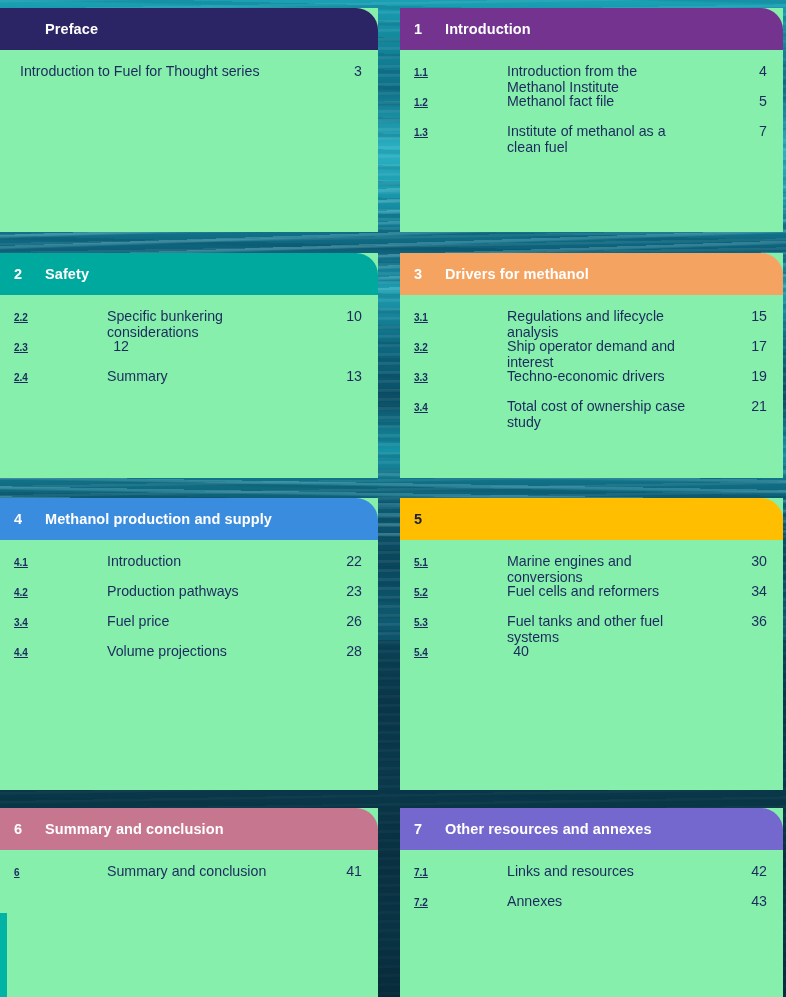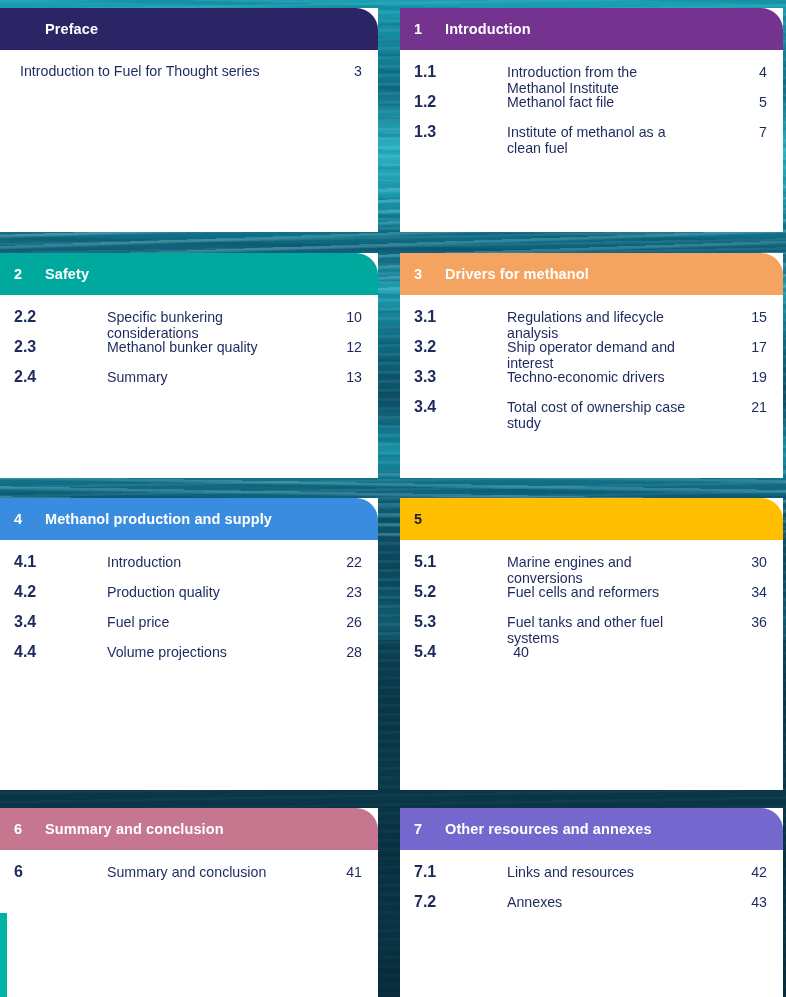--- a/index.html
+++ b/index.html
@@ -41,32 +41,32 @@
         rgba(160,235,248,.38) 0px, rgba(160,235,248,.38) 2px,
         rgba(255,255,255,0) 4px, rgba(255,255,255,0) 10px);}
   #bg .deep{position:absolute;left:0;right:0;top:640px;bottom:0;
     background:linear-gradient(180deg,rgba(8,48,64,.45),rgba(7,40,54,.75));}
 
   
   #left-strip{position:absolute;left:0;top:913px;width:7px;height:84px;
     background:#00b3a4;z-index:3;}
 
   
-  .card{position:absolute;z-index:2;background:#ffffff;overflow:hidden;}
+  .card{position:absolute;z-index:2;background:#86efac;overflow:hidden;}
   .card-head{
     height:42px;display:flex;align-items:center;
     border-top-right-radius:22px;
     font-size:14.5px;font-weight:bold;letter-spacing:.1px;
   }
   .card-head .hnum{width:45px;padding-left:14px;box-sizing:border-box;flex:none;}
   .card-head .htitle{flex:1;}
   .card-body{padding:13px 0 0 0;}
   .row{display:flex;align-items:baseline;padding:0 16px 0 14px;height:30px;
     font-size:14.2px;color:#1d2a5e;gap:48px;}
-  .row .num{width:45px;flex:none;font-weight:bold;font-size:16px;}
+  .row .num{width:45px;flex:none;font-weight:bold;font-size:10px;text-decoration:underline;}
   .row .title{flex:1;}
   .row .page{flex:none;text-align:right;min-width:22px;}
   .row.plain .title{padding-left:6px;}
 
   
   #card-0{left:0;   top:8px;   width:378px;height:224px;}
   #card-1{left:400px;top:8px;  width:383px;height:224px;}
   #card-2{left:0;   top:253px; width:378px;height:225px;}
   #card-3{left:400px;top:253px;width:383px;height:225px;}
   #card-4{left:0;   top:498px; width:378px;height:292px;}
@@ -129,21 +129,20 @@
         <span class="htitle">Safety</span>
       </div>
       <div class="card-body">
         <div class="row">
           <span class="num">2.2</span>
           <span class="title">Specific bunkering considerations</span>
           <span class="page">10</span>
         </div>
         <div class="row">
           <span class="num">2.3</span>
-          <span class="title">Methanol bunker quality</span>
           <span class="page">12</span>
         </div>
         <div class="row">
           <span class="num">2.4</span>
           <span class="title">Summary</span>
           <span class="page">13</span>
         </div>
       </div>
     </div>
     <div class="card" id="card-3">
@@ -180,21 +179,21 @@
         <span class="htitle">Methanol production and supply</span>
       </div>
       <div class="card-body">
         <div class="row">
           <span class="num">4.1</span>
           <span class="title">Introduction</span>
           <span class="page">22</span>
         </div>
         <div class="row">
           <span class="num">4.2</span>
-          <span class="title">Production quality</span>
+          <span class="title">Production pathways</span>
           <span class="page">23</span>
         </div>
         <div class="row">
           <span class="num">3.4</span>
           <span class="title">Fuel price</span>
           <span class="page">26</span>
         </div>
         <div class="row">
           <span class="num">4.4</span>
           <span class="title">Volume projections</span>

